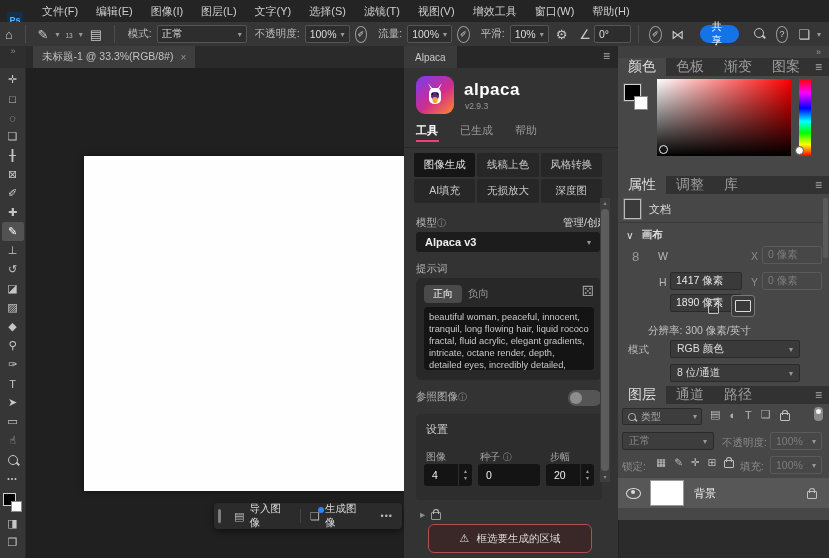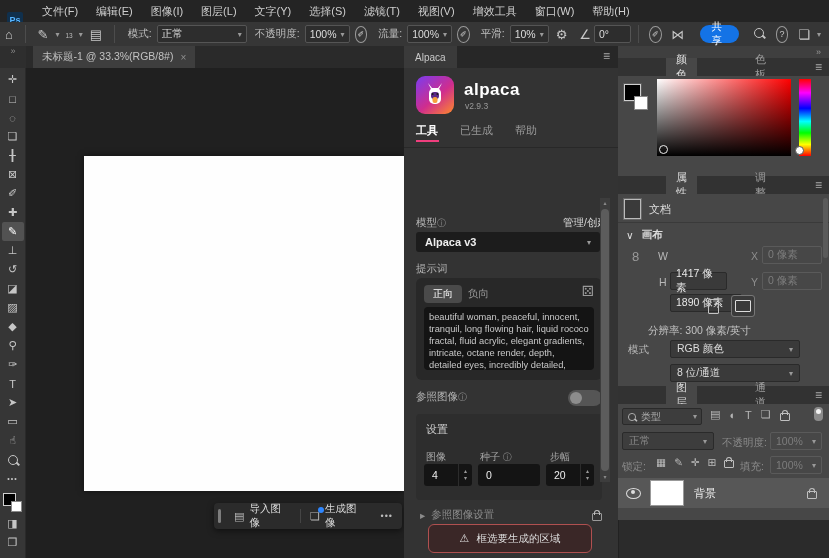--- a/index.html
+++ b/index.html
@@ -105,21 +105,21 @@
   .warn-ic{color:#ddd;font-size:11px;}
   .alp-scroll{left:196px;top:130px;width:10px;height:284px;background:#3d3d3d;display:flex;flex-direction:column;align-items:center;}
   .alp-scroll .ar{color:#8a8a8a;font-size:6px;line-height:10px;}
   .alp-thumb{width:8px;flex:1;margin:1px 0;background:#5c5c5c;border-radius:4px;}
 
   
   .dock{left:618px;top:46px;width:211px;height:512px;background:#2b2b2b;border-left:1px solid #222;}
   .dock-strip{left:618px;top:46px;width:211px;height:12px;background:#3f3f3f;color:#999;font-size:9px;
               display:flex;justify-content:flex-end;align-items:center;padding-right:8px;box-sizing:border-box;}
   .ptabs{height:18px;background:#323232;display:flex;align-items:stretch;position:relative;}
-  .ptab{padding:0 10px;display:flex;align-items:center;color:#9d9d9d;font-size:11px;margin-left:48px;}
+  .ptab{padding:0 10px;display:flex;align-items:center;color:#9d9d9d;font-size:14px;}
   .ptab.on{background:#474747;color:#ddd;}
   .pmenu{position:absolute;right:7px;top:2px;color:#aaa;font-size:12px;}
   .pbody{background:#474747;position:relative;}
 
   
   .sw-fg{position:absolute;left:6px;top:8px;width:15px;height:15px;background:#000;border:1px solid #cfcfcf;outline:1px solid #5a5a5a;}
   .sw-bg{position:absolute;left:16px;top:20px;width:12px;height:12px;background:#fff;border:1px solid #888;}
   .cfield{position:absolute;left:39px;top:3px;width:134px;height:77px;
           background:linear-gradient(to top,#000,rgba(0,0,0,0)),linear-gradient(to right,#fff,#f00);}
   .ccursor{position:absolute;left:2px;bottom:2px;width:7px;height:7px;border:1px solid #eee;border-radius:50%;}
@@ -309,20 +309,28 @@
   <div class="abs alp-title">alpaca</div>
   <div class="abs alp-ver">v2.9.3</div>
   <div class="abs alp-nav">
     <span class="on">工具</span>
     <span>已生成</span>
     <span>帮助</span>
   </div>
   <div class="abs alp-underline"></div>
   <div class="abs alp-divider"></div>
 
+  <div class="abs alp-grid">
+    <span class="alp-gbtn on">图像生成</span>
+    <span class="alp-gbtn">线稿上色</span>
+    <span class="alp-gbtn">风格转换</span>
+    <span class="alp-gbtn">AI填充</span>
+    <span class="alp-gbtn">无损放大</span>
+    <span class="alp-gbtn">深度图</span>
+  </div>
 
   <div class="abs rowlbl" style="left:12px;top:148px;">
     <span>模型</span>
     <span class="info">ⓘ</span>
   </div>
   <div class="abs" style="right:10px;top:148px;color:#d6d6d6;font-size:10.5px;">管理/创建</div>
   <div class="abs alp-select">
     <span>Alpaca v3</span>
     <span class="chev">▾</span>
   </div>
@@ -362,21 +370,20 @@
       <span class="val">20</span>
       <span class="stepper">
           <span>▴</span>
           <span>▾</span>
         </span>
     </span>
   </div>
 
   <div class="abs collrow">
     <span>▸</span>
-    <span style="flex:1;">参照图像设置</span>
     <span class="lock" style="border-color:#9a9a9a;"></span>
   </div>
 
   <div class="abs warnbtn">
     <span class="warn-ic">⚠</span>
     <span>框选要生成的区域</span>
   </div>
 
   <div class="abs alp-scroll">
     <span class="ar">▴</span>
@@ -426,21 +433,21 @@
     <div class="canv-hdr">
       <span>∨</span>
       <span style="font-weight:bold;">画布</span>
     </div>
     <span class="linkchain">8</span>
     <span class="dimlbl" style="left:40px;top:56px;">W</span>
     <span class="diminput" style="left:52px;top:52px;width:72px;margin-top:48px;">1890 像素</span>
     <span class="dimlbl" style="left:133px;top:56px;color:#8e8e8e;">X</span>
     <span class="diminput dis" style="left:144px;top:52px;width:60px;">0 像素</span>
     <span class="dimlbl" style="left:41px;top:82px;">H</span>
-    <span class="diminput" style="left:52px;top:78px;width:57px;">1417 像素</span>
+    <span class="diminput" style="left:52px;top:78px;width:72px;">1417 像素</span>
     <span class="dimlbl" style="left:133px;top:82px;color:#8e8e8e;">Y</span>
     <span class="diminput dis" style="left:144px;top:78px;width:60px;">0 像素</span>
     <div class="orient">
       <span class="ob">
           <span class="pr"></span>
         </span>
       <span class="ob on">
           <span class="ls"></span>
         </span>
     </div>

